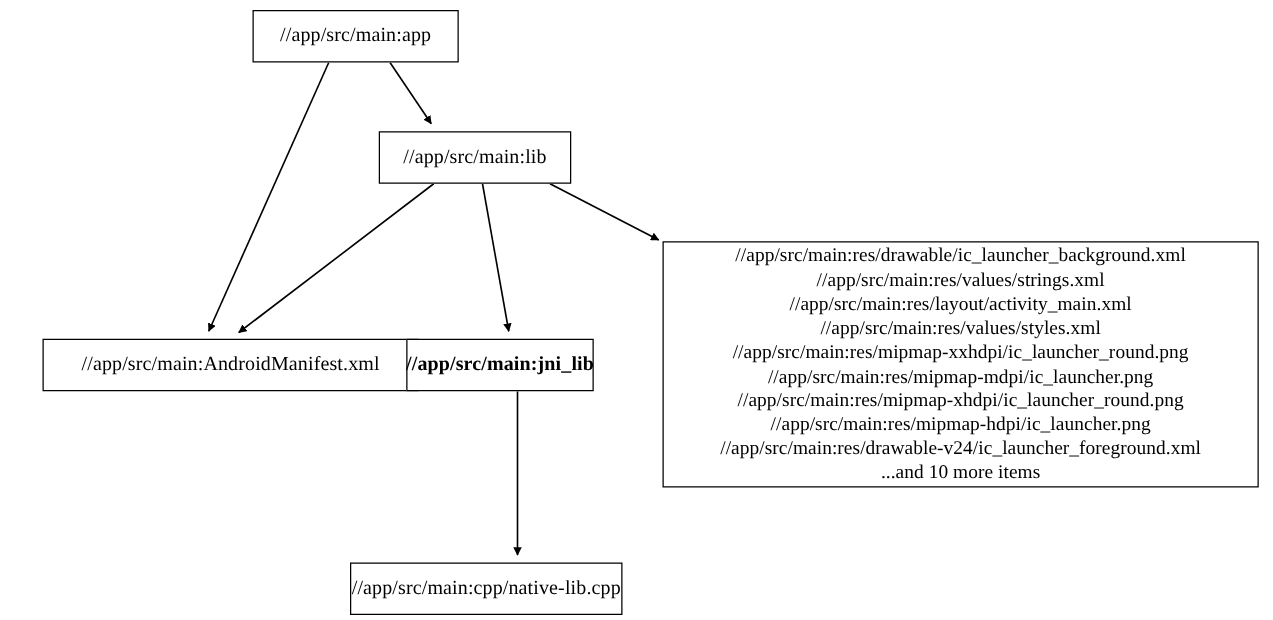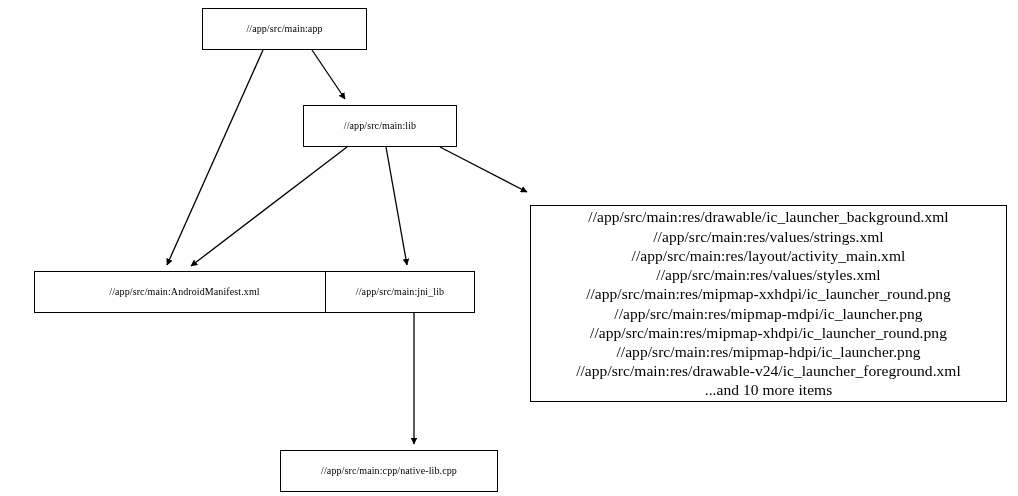--- a/index.html
+++ b/index.html
@@ -31,35 +31,35 @@
     display: flex;
     align-items: center;
     justify-content: center;
     text-align: center;
     color: #000000;
     line-height: 1.0;
     white-space: nowrap;
   }
   .node-label {
     display: block;
-    font-size: 10px;
+    font-size: 16px;
     letter-spacing: 0.1px;
   }
   .node-multiline {
     white-space: pre;
     line-height: 19.2px;
     font-size: 15.5px;
     letter-spacing: 0.05px;
   }
   
   #node-app        { left: 202px; top: 8px;   width: 165px; height: 42px; }
   #node-lib        { left: 303px; top: 105px; width: 154px; height: 42px; }
   #node-manifest   { left: 3px;   top: 271px; width: 301px; height: 42px; margin-left: 31px; }
-  #node-jni        { left: 325px; top: 271px; width: 150px; height: 42px; }
-  #node-res        { left: 530px; top: 205px; width: 477px; height: 197px; }
+  #node-jni        { left: 325px; top: 271px; width: 150px; height: 42px; font-weight: bold; }
+  #node-res        { left: 530px; top: 193px; width: 477px; height: 197px; }
   #node-cpp        { left: 280px; top: 450px; width: 218px; height: 42px; }
 </style>
 </head>
 <body>
 
 <div id="canvas">
 
   <svg class="edges" viewBox="0 0 1018 496" width="1018" height="496" xmlns="http://www.w3.org/2000/svg">
     <defs>
       <marker id="arrow" viewBox="0 0 10 10" refX="9.2" refY="5" markerWidth="5.2" markerHeight="5.2" orient="auto-start-reverse">

